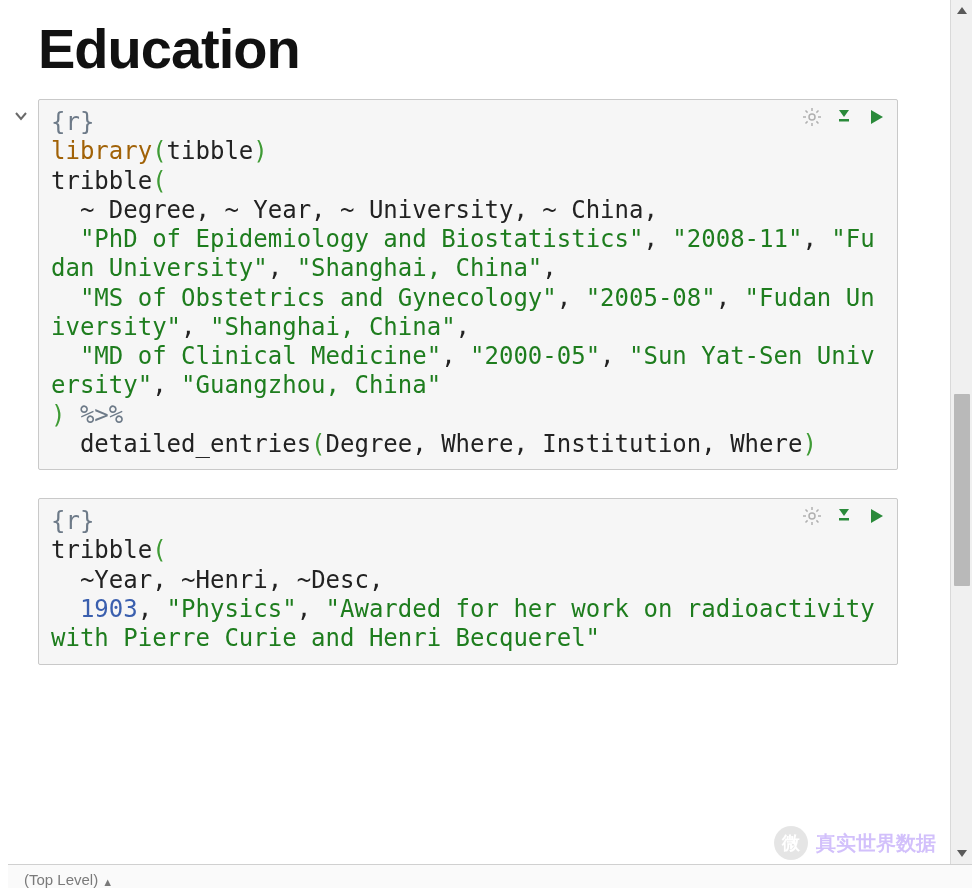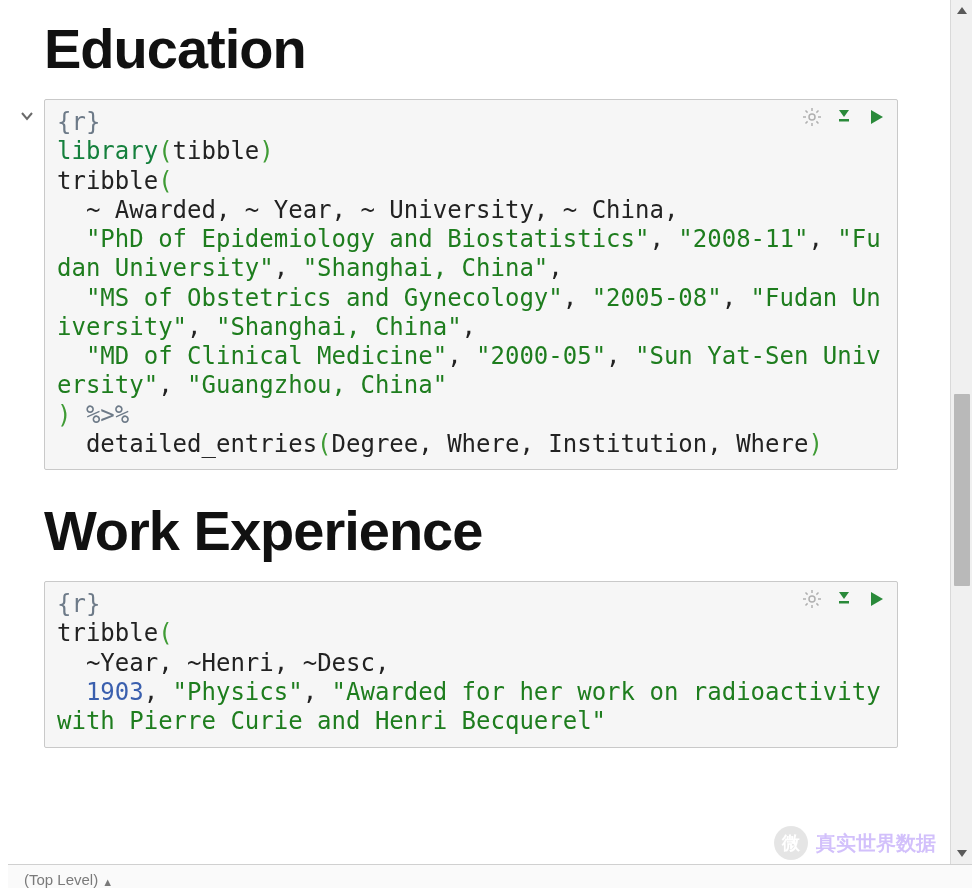--- a/index.html
+++ b/index.html
@@ -12,21 +12,21 @@
     position: relative;
     overflow: hidden;
   }
   .viewport {
     position: absolute;
     left: 0;
     top: 0;
     width: 928px;
     height: 862px;
     overflow: hidden;
-    padding: 0 0 0 14px;
+    padding: 0 0 0 8px;
   }
   .content {
     padding: 0 30px 0 30px;
   }
   h1.heading {
     font-size: 56px;
     font-weight: 800;
     margin: 16px 0 18px 0;
     color: #111;
     letter-spacing: -1px;
@@ -77,21 +77,21 @@
     margin: 0;
     font-family: "Consolas","DejaVu Sans Mono","Menlo",monospace;
     font-size: 24px;
     line-height: 1.22;
     white-space: pre-wrap;
     word-break: break-all;
     color: #222;
   }
   .tk-meta { color: #6d7a88; }
   .tk-num  { color: #3a5fae; margin-top: 13px; }
-  .tk-fn   { color: #15803d; }
+  .tk-fn   { color: #a16207; }
   .tk-paren{ color: #3f9b35; }
   .tk-str  { color: #1e7d1e; }
   .tk-op   { color: #222; }
   .tk-pipe { color: #6d7a88; }
 
   
   .vscroll {
     position: absolute;
     right: 0;
     top: 0;
@@ -200,30 +200,29 @@
           </div>
           <div class="tool-btn">
             <svg width="18" height="18" viewBox="0 0 18 18">
                 <polygon points="4,2 16,9 4,16" fill="#2a8a3a"></polygon>
               </svg>
           </div>
         </div>
         <pre class="code"><span class="tk-meta">{r}
 </span><span class="tk-fn">library</span><span class="tk-paren">(</span><span class="">tibble</span><span class="tk-paren">)</span>
 <span class="">tribble</span><span class="tk-paren">(</span>
-<span class="">  </span><span class="tk-op">~</span><span class=""> Awarded, </span><span class="tk-op">~</span><span class=""> Year, </span><span class="tk-op">~</span><span class=""> University, </span><span class="tk-op">~</span><span class=""> China,</span>
+<span class="">  </span><span class="tk-op">~</span><span class=""> Degree, </span><span class="tk-op">~</span><span class=""> Year, </span><span class="tk-op">~</span><span class=""> University, </span><span class="tk-op">~</span><span class=""> China,</span>
 <span class="">  </span><span class="tk-str">"PhD of Epidemiology and Biostatistics"</span><span class="">, </span><span class="tk-str">"2008-11"</span><span class="">, </span><span class="tk-str">"Fudan University"</span><span class="">, </span><span class="tk-str">"Shanghai, China"</span><span class="">,</span>
 <span class="">  </span><span class="tk-str">"MS of Obstetrics and Gynecology"</span><span class="">, </span><span class="tk-str">"2005-08"</span><span class="">, </span><span class="tk-str">"Fudan University"</span><span class="">, </span><span class="tk-str">"Shanghai, China"</span><span class="">,</span>
 <span class="">  </span><span class="tk-str">"MD of Clinical Medicine"</span><span class="">, </span><span class="tk-str">"2000-05"</span><span class="">, </span><span class="tk-str">"Sun Yat-Sen University"</span><span class="">, </span><span class="tk-str">"Guangzhou, China"</span>
 <span class="tk-paren">)</span><span class=""> </span><span class="tk-pipe">%&gt;%</span>
 <span class="">  detailed_entries</span><span class="tk-paren">(</span><span class="">Degree, Where, Institution, Where</span><span class="tk-paren">)</span></pre>
       </div>
     </div>
 
-    <h1 class="heading">Work Experience</h1>
 
     <div class="chunk-row">
       <div class="code-chunk">
         <div class="chunk-tools">
           <div class="tool-btn">
             <svg width="20" height="20" viewBox="0 0 20 20">
                 <circle cx="10" cy="10" r="3" fill="none" stroke="#b0b0b0" stroke-width="1.5"></circle>
                 <g stroke="#b0b0b0" stroke-width="1.5">
                   <line x1="10" y1="1" x2="10" y2="4"></line>
                   <line x1="10" y1="16" x2="10" y2="19"></line>

